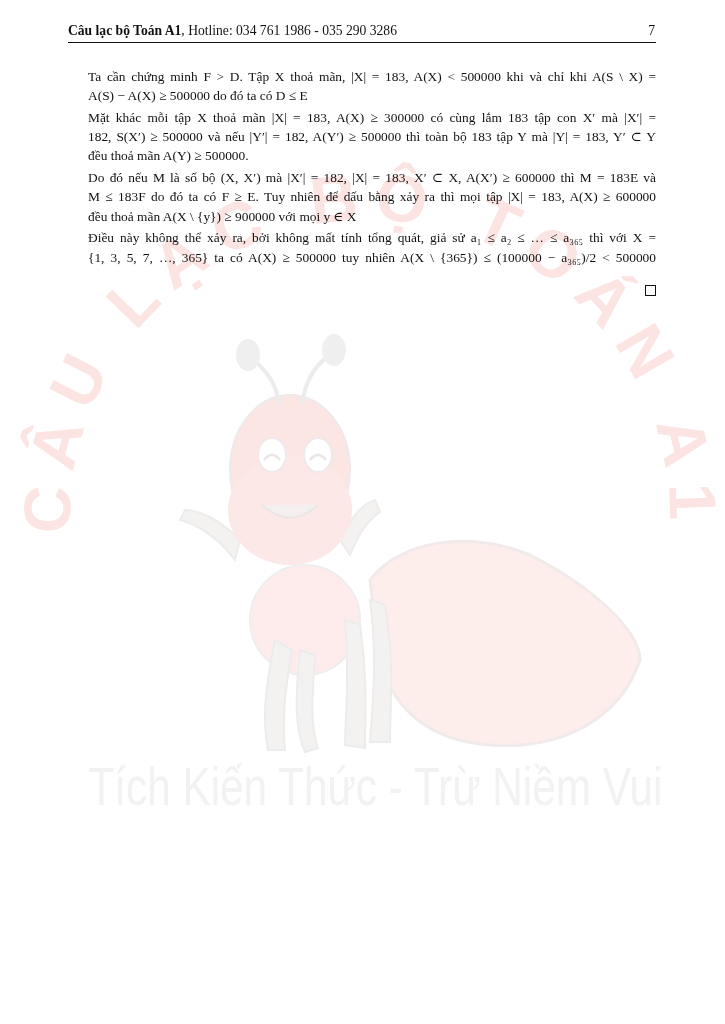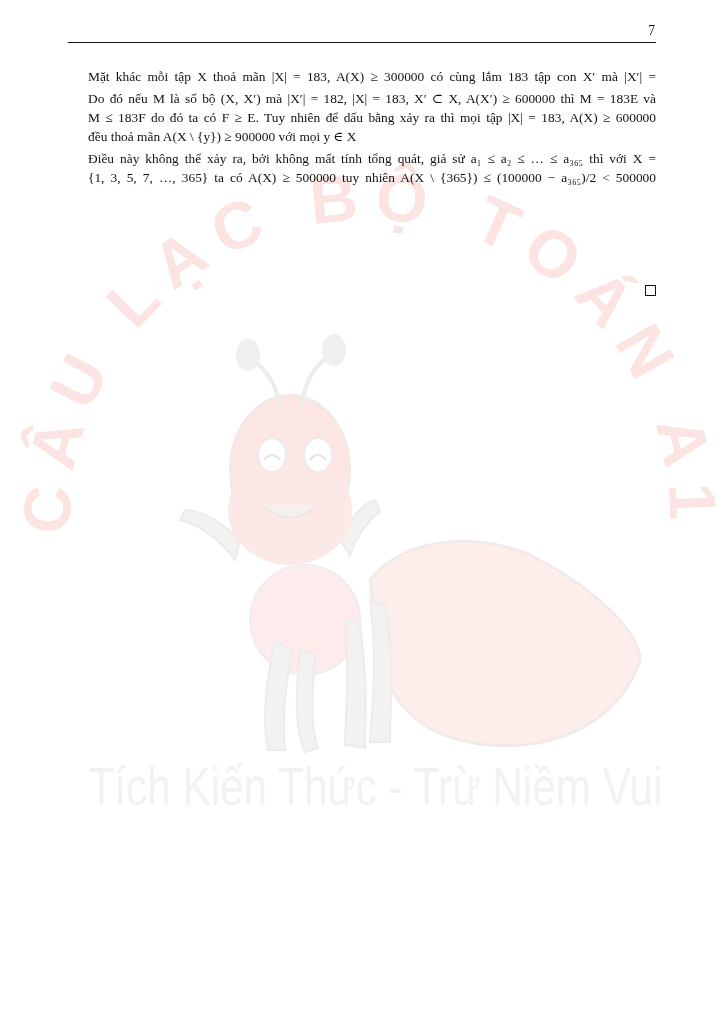--- a/index.html
+++ b/index.html
@@ -55,26 +55,33 @@
     <path d="M 280 405 C 275 380 265 370 252 358" fill="none" stroke="#ececec" stroke-width="4"></path>
     <path d="M 302 405 C 305 380 315 365 330 355" fill="none" stroke="#ececec" stroke-width="4"></path>
     <ellipse cx="248" cy="355" rx="12" ry="16" fill="#efefef"></ellipse>
     <ellipse cx="334" cy="350" rx="12" ry="16" fill="#efefef"></ellipse>
   </g>
 
   <text id="slogan-text" x="378" y="805" text-anchor="middle" font-family="Liberation Sans, DejaVu Sans, sans-serif" font-size="46" fill="#f1f2f1" transform="scale(0.92,1.15) translate(30,-105)">Tích Kiến Thức - Trừ Niềm Vui</text>
 </svg>
 
 <div class="page-header">
+  <div class="left"><b>Câu lạc bộ Toán A1</b><span>, Hotline: 034 761 1986 - 035 290 3286</span></div>
   <div class="pnum">7</div>
 </div>
 
 <div class="content">
   <p class="para">
+    <span class="line">Ta cần chứng minh F &gt; D. Tập X thoả mãn, |X| = 183, A(X) &lt; 500000 khi và chỉ khi A(S \ X) =</span>
+    <span class="line last">A(S) − A(X) ≥ 500000 do đó ta có D ≤ E</span>
+  </p>
+  <p class="para">
     <span class="line">Mặt khác mỗi tập X thoả mãn |X| = 183, A(X) ≥ 300000 có cùng lắm 183 tập con X′ mà |X′| =</span>
+    <span class="line">182, S(X′) ≥ 500000 và nếu |Y′| = 182, A(Y′) ≥ 500000 thì toàn bộ 183 tập Y mà |Y| = 183, Y′ ⊂ Y</span>
+    <span class="line last">đều thoả mãn A(Y) ≥ 500000.</span>
   </p>
   <p class="para">
     <span class="line">Do đó nếu M là số bộ (X, X′) mà |X′| = 182, |X| = 183, X′ ⊂ X, A(X′) ≥ 600000 thì M = 183E và</span>
     <span class="line">M ≤ 183F do đó ta có F ≥ E. Tuy nhiên để dấu bằng xảy ra thì mọi tập |X| = 183, A(X) ≥ 600000</span>
     <span class="line last">đều thoả mãn A(X \ {y}) ≥ 900000 với mọi y ∈ X</span>
   </p>
   <p class="para">
     <span class="line">Điều này không thể xảy ra, bởi không mất tính tổng quát, giả sử a₁ ≤ a₂ ≤ … ≤ a₃₆₅ thì với X =</span>
     <span class="line">{1, 3, 5, 7, …, 365} ta có A(X) ≥ 500000 tuy nhiên A(X \ {365}) ≤ (100000 − a₃₆₅)/2 &lt; 500000</span>
   </p>

